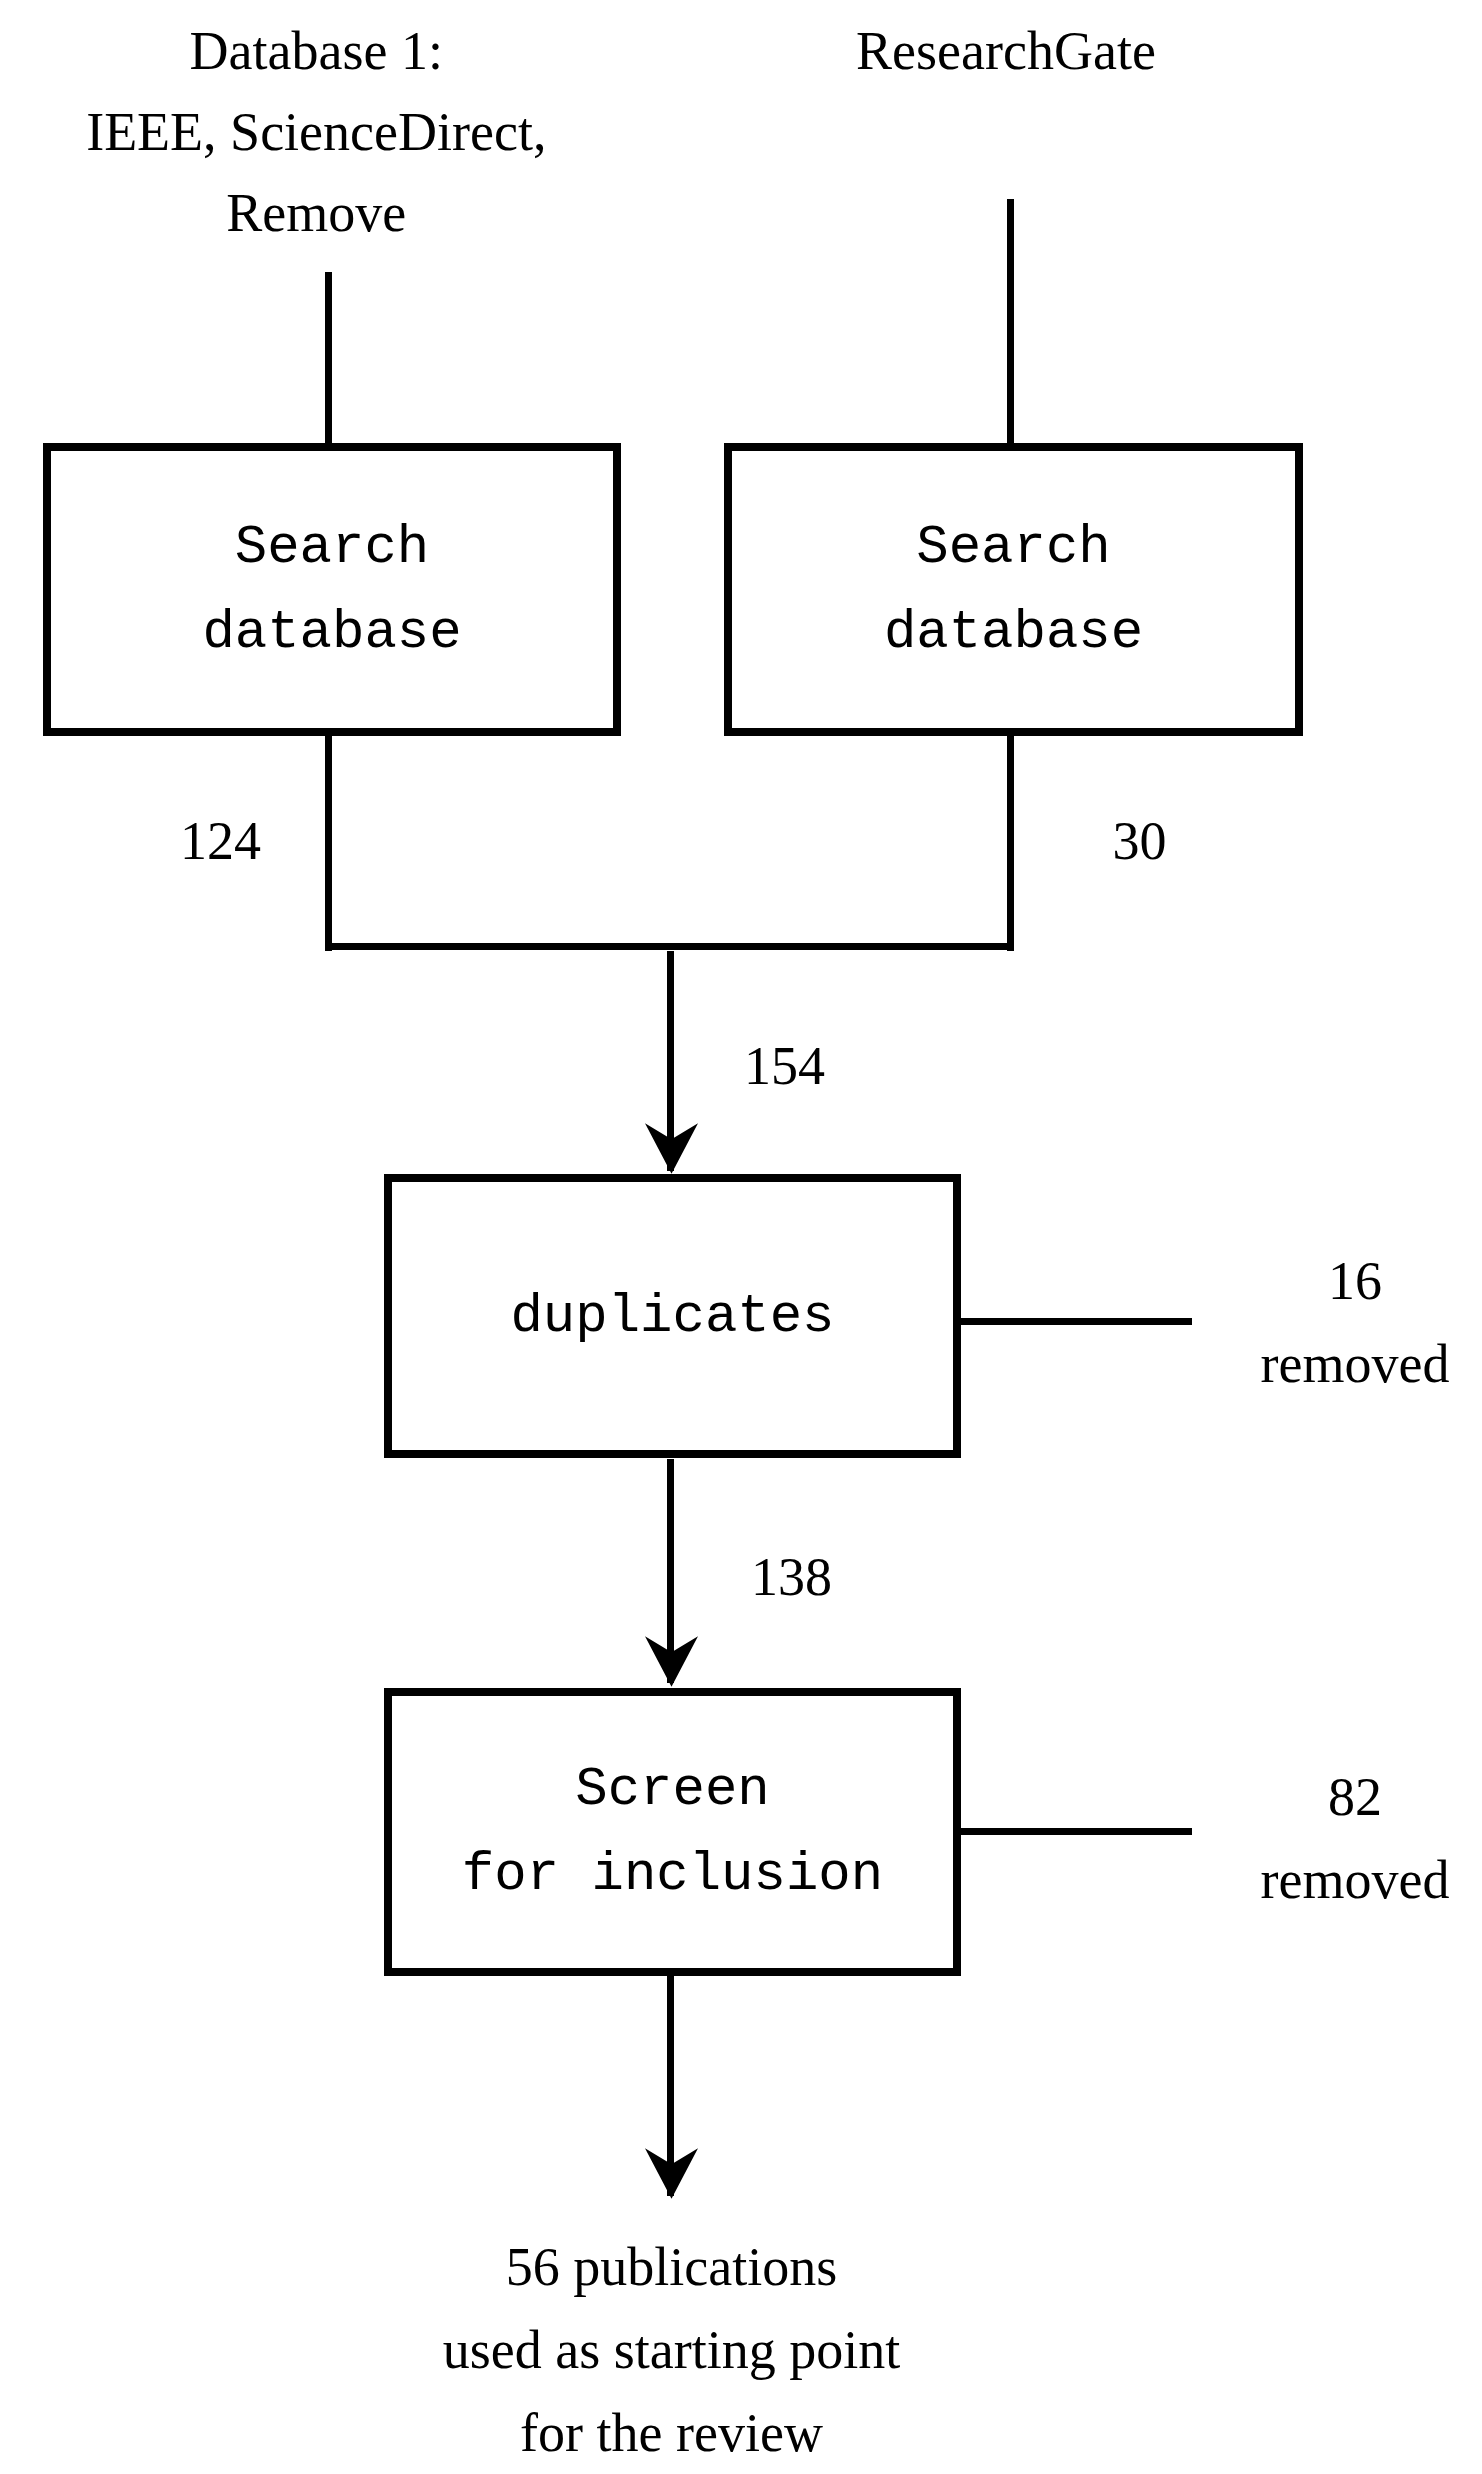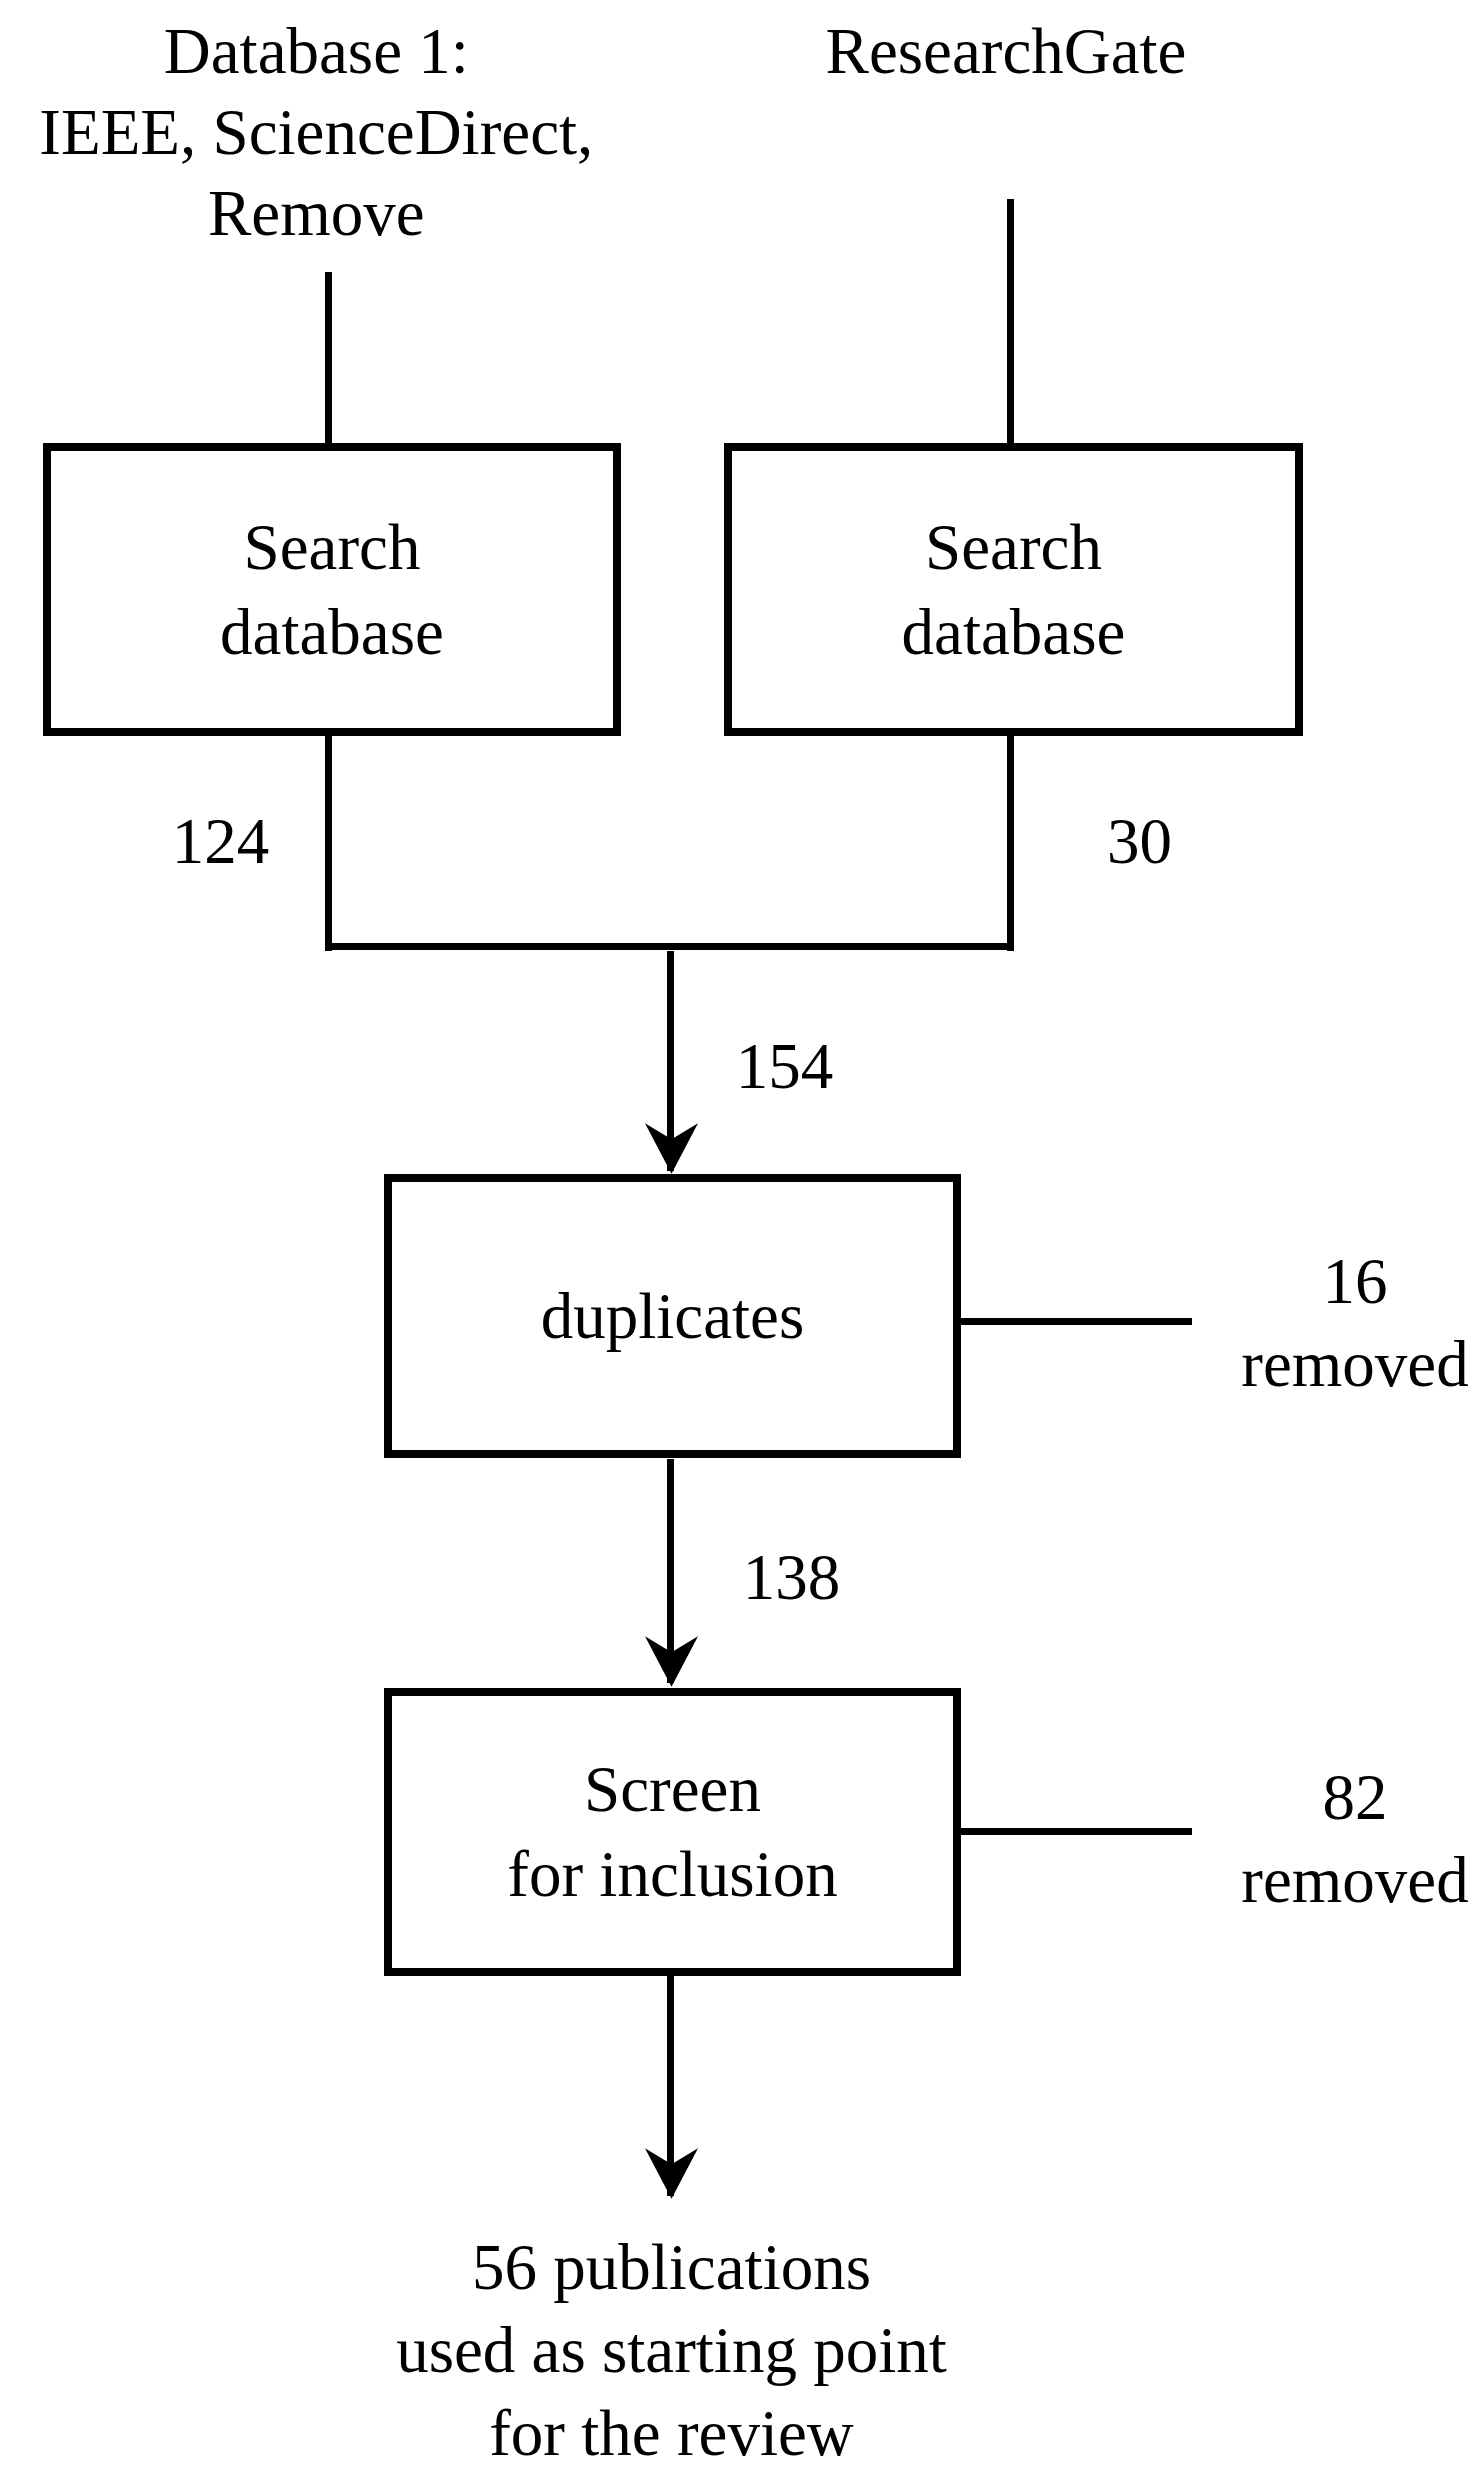--- a/index.html
+++ b/index.html
@@ -4,30 +4,30 @@
 <style>
   :root { --ink:#000000; --bg:#ffffff; }
   html,body{ margin:0; padding:0; }
   body{
     width:1483px; height:2475px; position:relative; overflow:hidden;
     background:var(--bg,#fff); color:var(--ink,#000);
     font-family:"Liberation Serif","DejaVu Serif",serif;
   }
   .abs{ position:absolute; }
   .txt{
-    font-size:65px; line-height:81px; text-align:center;
+    font-size:54px; line-height:81px; text-align:center;
     white-space:nowrap; color:var(--ink,#000);
   }
   .txt div{ white-space:nowrap; }
   .box{
     border:8.7px solid var(--ink,#000); box-sizing:border-box;
     display:flex; flex-direction:column; align-items:center; justify-content:center;
     background:var(--bg,#fff);
   }
-  .box .txt{ line-height:85px; }
+  .box .txt{ line-height:85px;font-family:Liberation Mono, monospace; }
   .vline,.hline{ background:var(--ink,#000); }
   .note{ line-height:83px; }
   .result{ line-height:83px; }
   .arrowhead polygon{ fill:var(--ink,#000); }
 </style>
 </head>
 <body>
 
 <div class="abs txt" style="left:13.3px; top:10.7px; width:606px;">
   <div>Database 1:</div>

